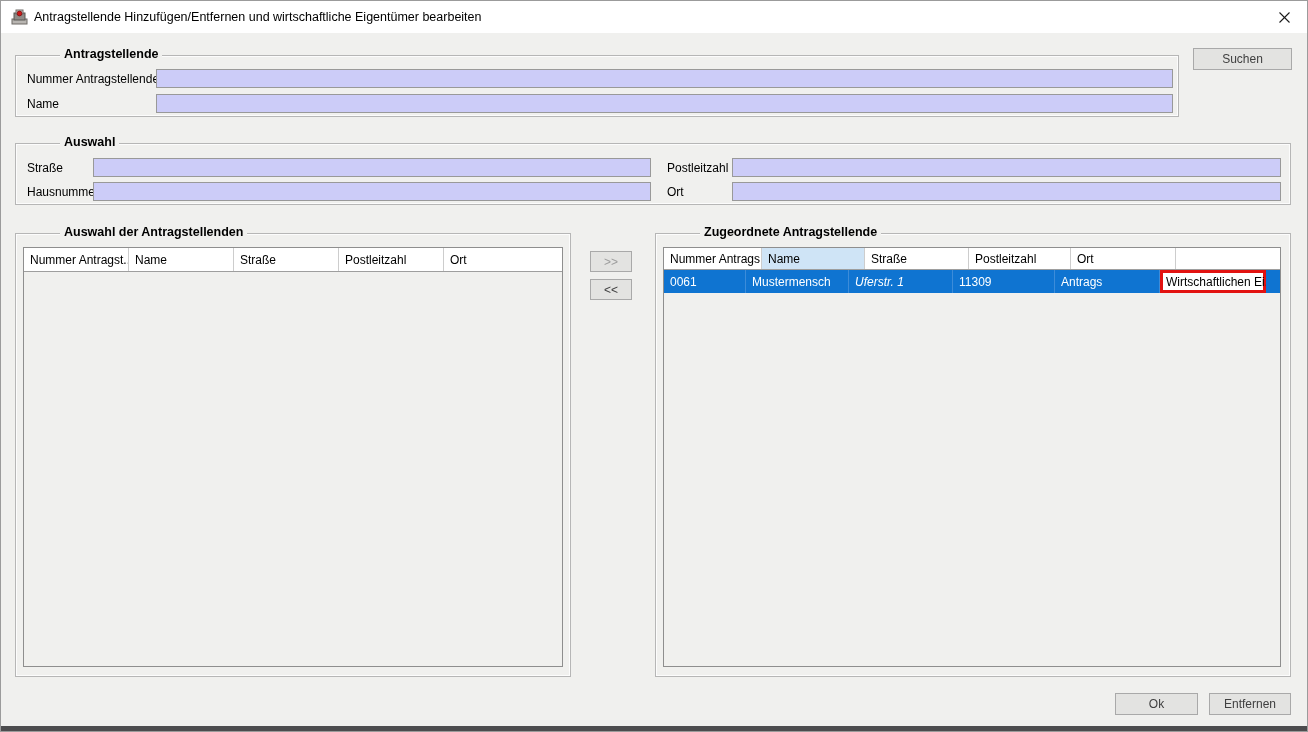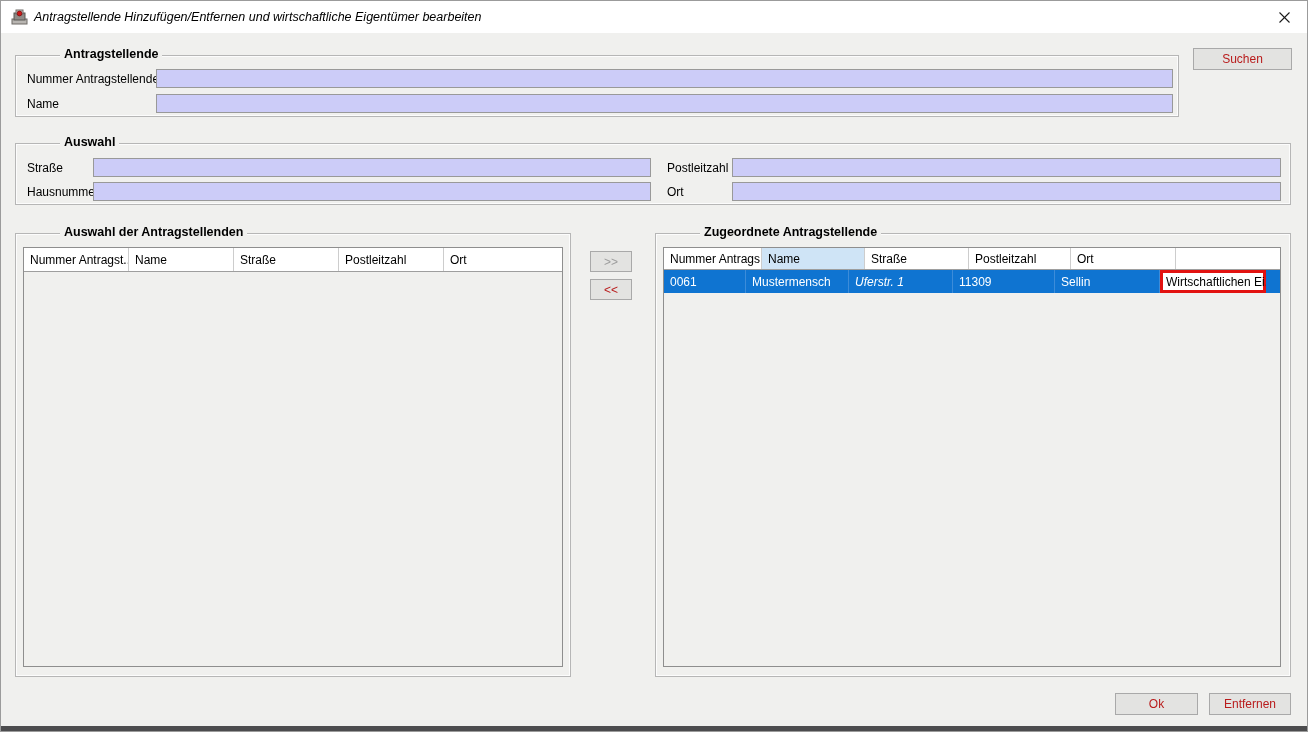--- a/index.html
+++ b/index.html
@@ -11,21 +11,21 @@
     background:#f0f0ee; border:1px solid #9b9b9b;
   }
   .window-bottom-edge {
     position:absolute; left:0; right:0; bottom:0; height:5px;
     background:#4c4c4e;
   }
 
   
   .titlebar {
     position:absolute; left:0; top:0; width:100%; height:32px;
-    background:#ffffff; display:flex; align-items:center;font-style:italic;
+    background:#ffffff; display:flex; align-items:center;
   }
   .app-icon { position:absolute; left:10px; top:8px; width:17px; height:16px; }
   .title-text { position:absolute; left:33px; top:0; line-height:32px; font-size:12.5px; white-space:nowrap; }
   .close-btn {
     position:absolute; right:0; top:0; width:45px; height:32px;
     display:flex; align-items:center; justify-content:center; cursor:pointer;
   }
 
   
   .groupbox {
@@ -41,21 +41,21 @@
 
   .field-label { position:absolute; font-size:12px; white-space:nowrap; }
   .field-input {
     position:absolute; height:19px;
     background:#ccccf8; border:1px solid #999999;
     font-family:"Liberation Sans",sans-serif; font-size:12px; padding:0 4px;
   }
 
   .btn {
     position:absolute; background:#e3e3e1; border:1px solid #a9a9a9;
-    font-family:"Liberation Sans",sans-serif; font-size:12px; color:#b91c1c;
+    font-family:"Liberation Sans",sans-serif; font-size:12px; color:#404040;
     display:flex; align-items:center; justify-content:center; cursor:pointer;
   }
   .btn.disabled { color:#9d9d9d; cursor:default; }
 
   
   .scrollpane {
     position:absolute; background:#f0f0ee; border:1px solid #8e8e8e; overflow:hidden;
   }
   .thead { display:flex; background:#ffffff; border-bottom:1px solid #9e9e9e; }
   .th {
@@ -146,21 +146,21 @@
       <div class="th" style="width:104px;">Straße</div>
       <div class="th" style="width:102px;">Postleitzahl</div>
       <div class="th" style="width:105px;">Ort</div>
       <div class="th" style="width:106px; border-right:none;"></div>
     </div>
     <div class="trow" style="height:23px;">
       <div class="td" style="width:82px;">0061</div>
       <div class="td" style="width:103px;">Mustermensch</div>
       <div class="td" style="width:104px;font-style:italic;">Uferstr. 1</div>
       <div class="td" style="width:102px;">11309</div>
-      <div class="td" style="width:105px;">Sellin</div>
+      <div class="td" style="width:105px;">Antrags</div>
       <div class="td action-cell" style="width:106px;">Wirtschaftlichen Ei...</div>
     </div>
   </div>
 
   <div class="btn" style="left:1114px; top:692px; width:83px; height:22px;">Ok</div>
   <div class="btn" style="left:1208px; top:692px; width:82px; height:22px;">Entfernen</div>
 
   <div class="window-bottom-edge"></div>
 </div>
 

